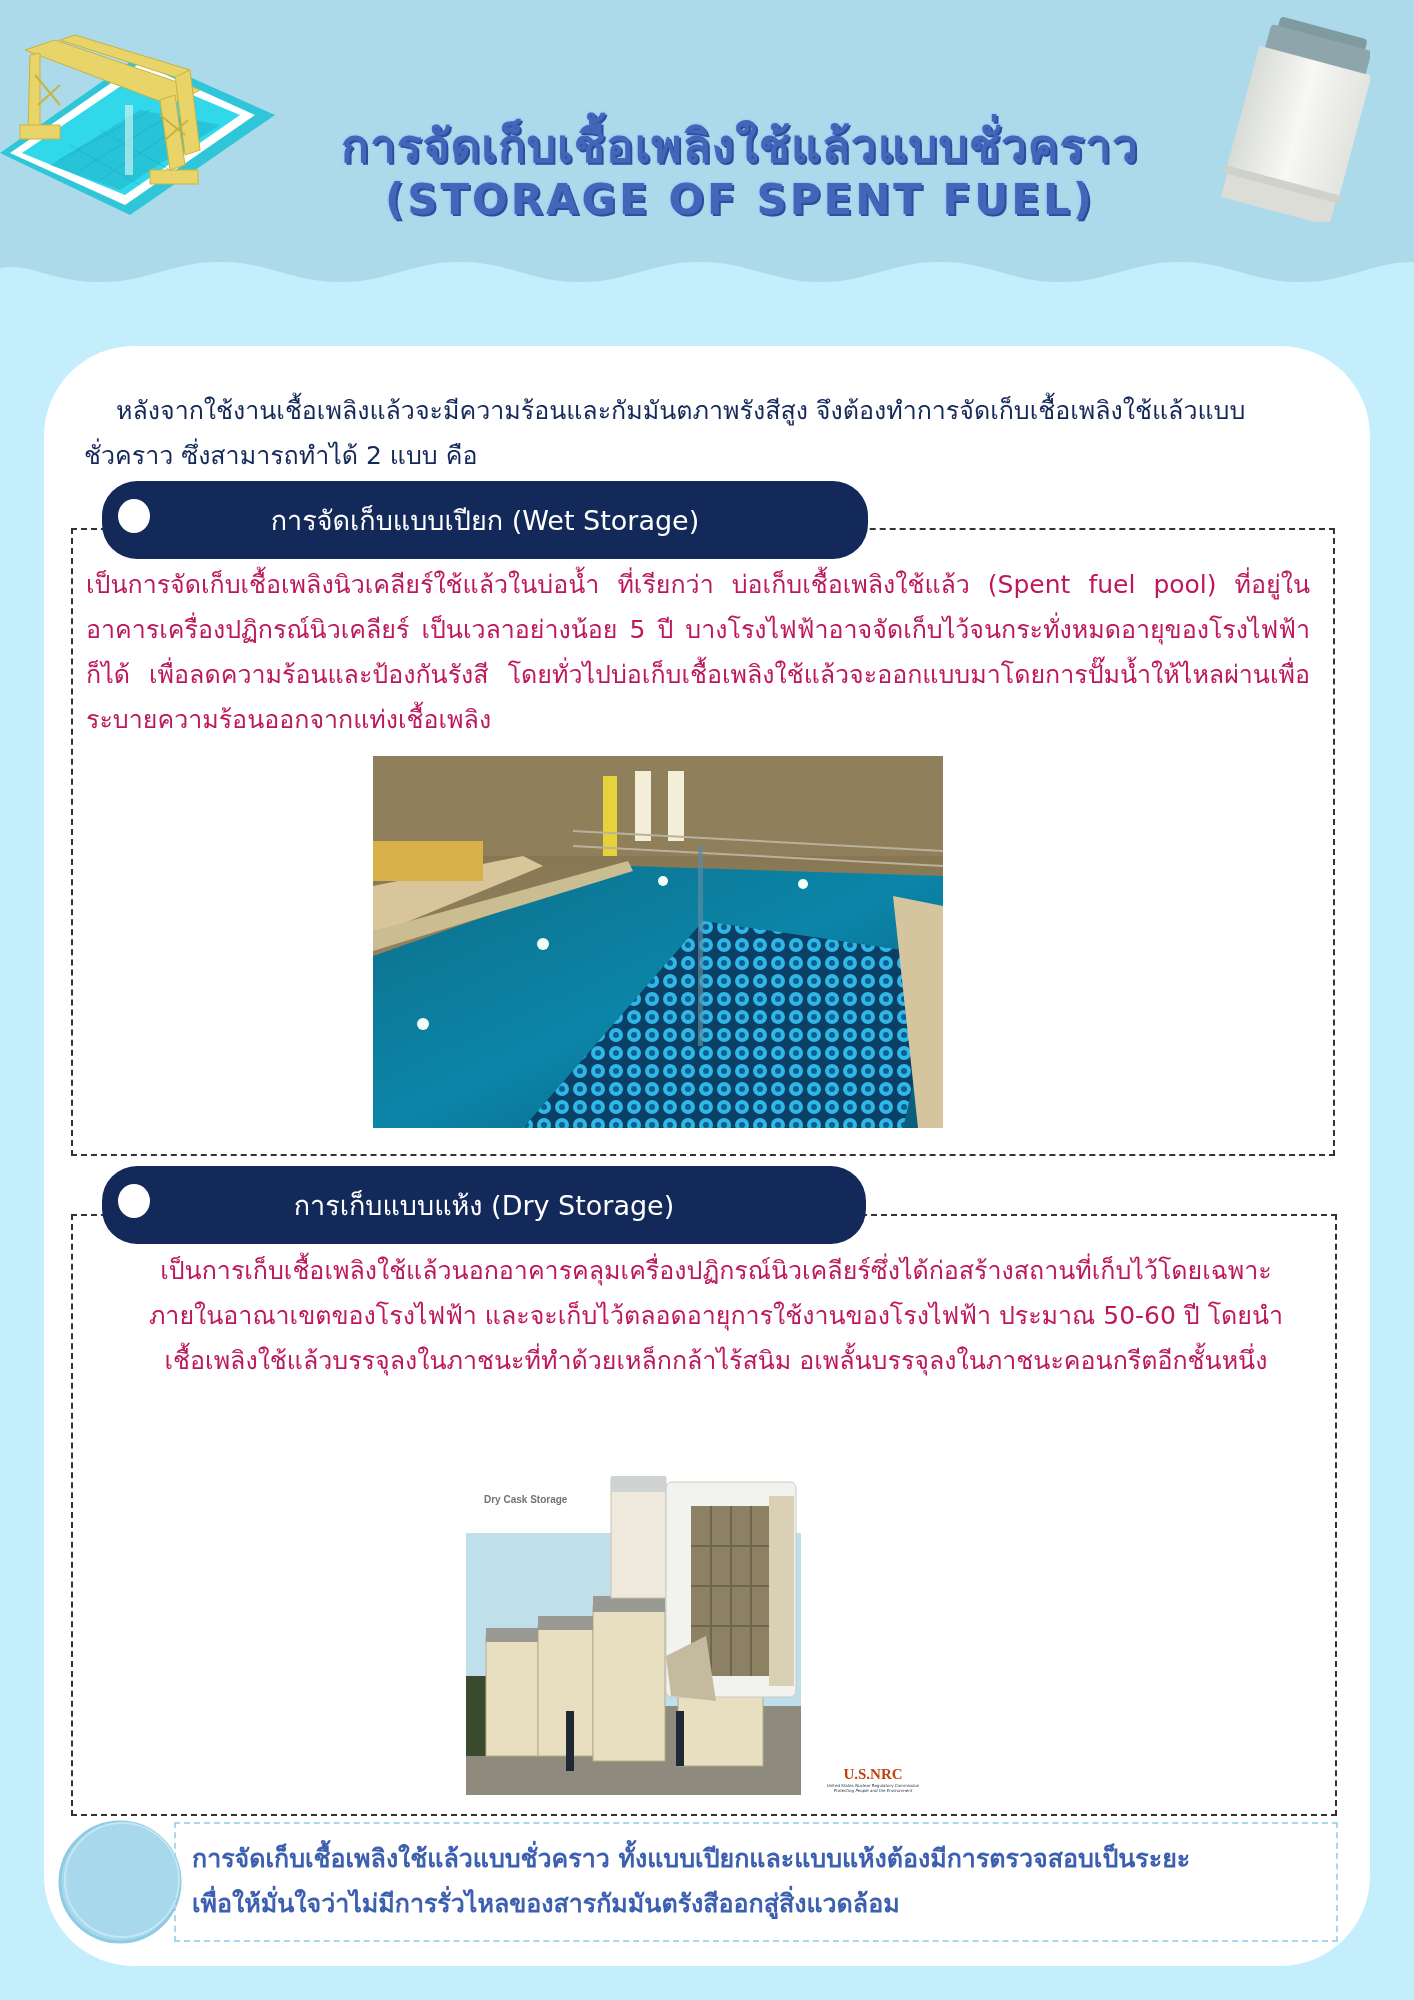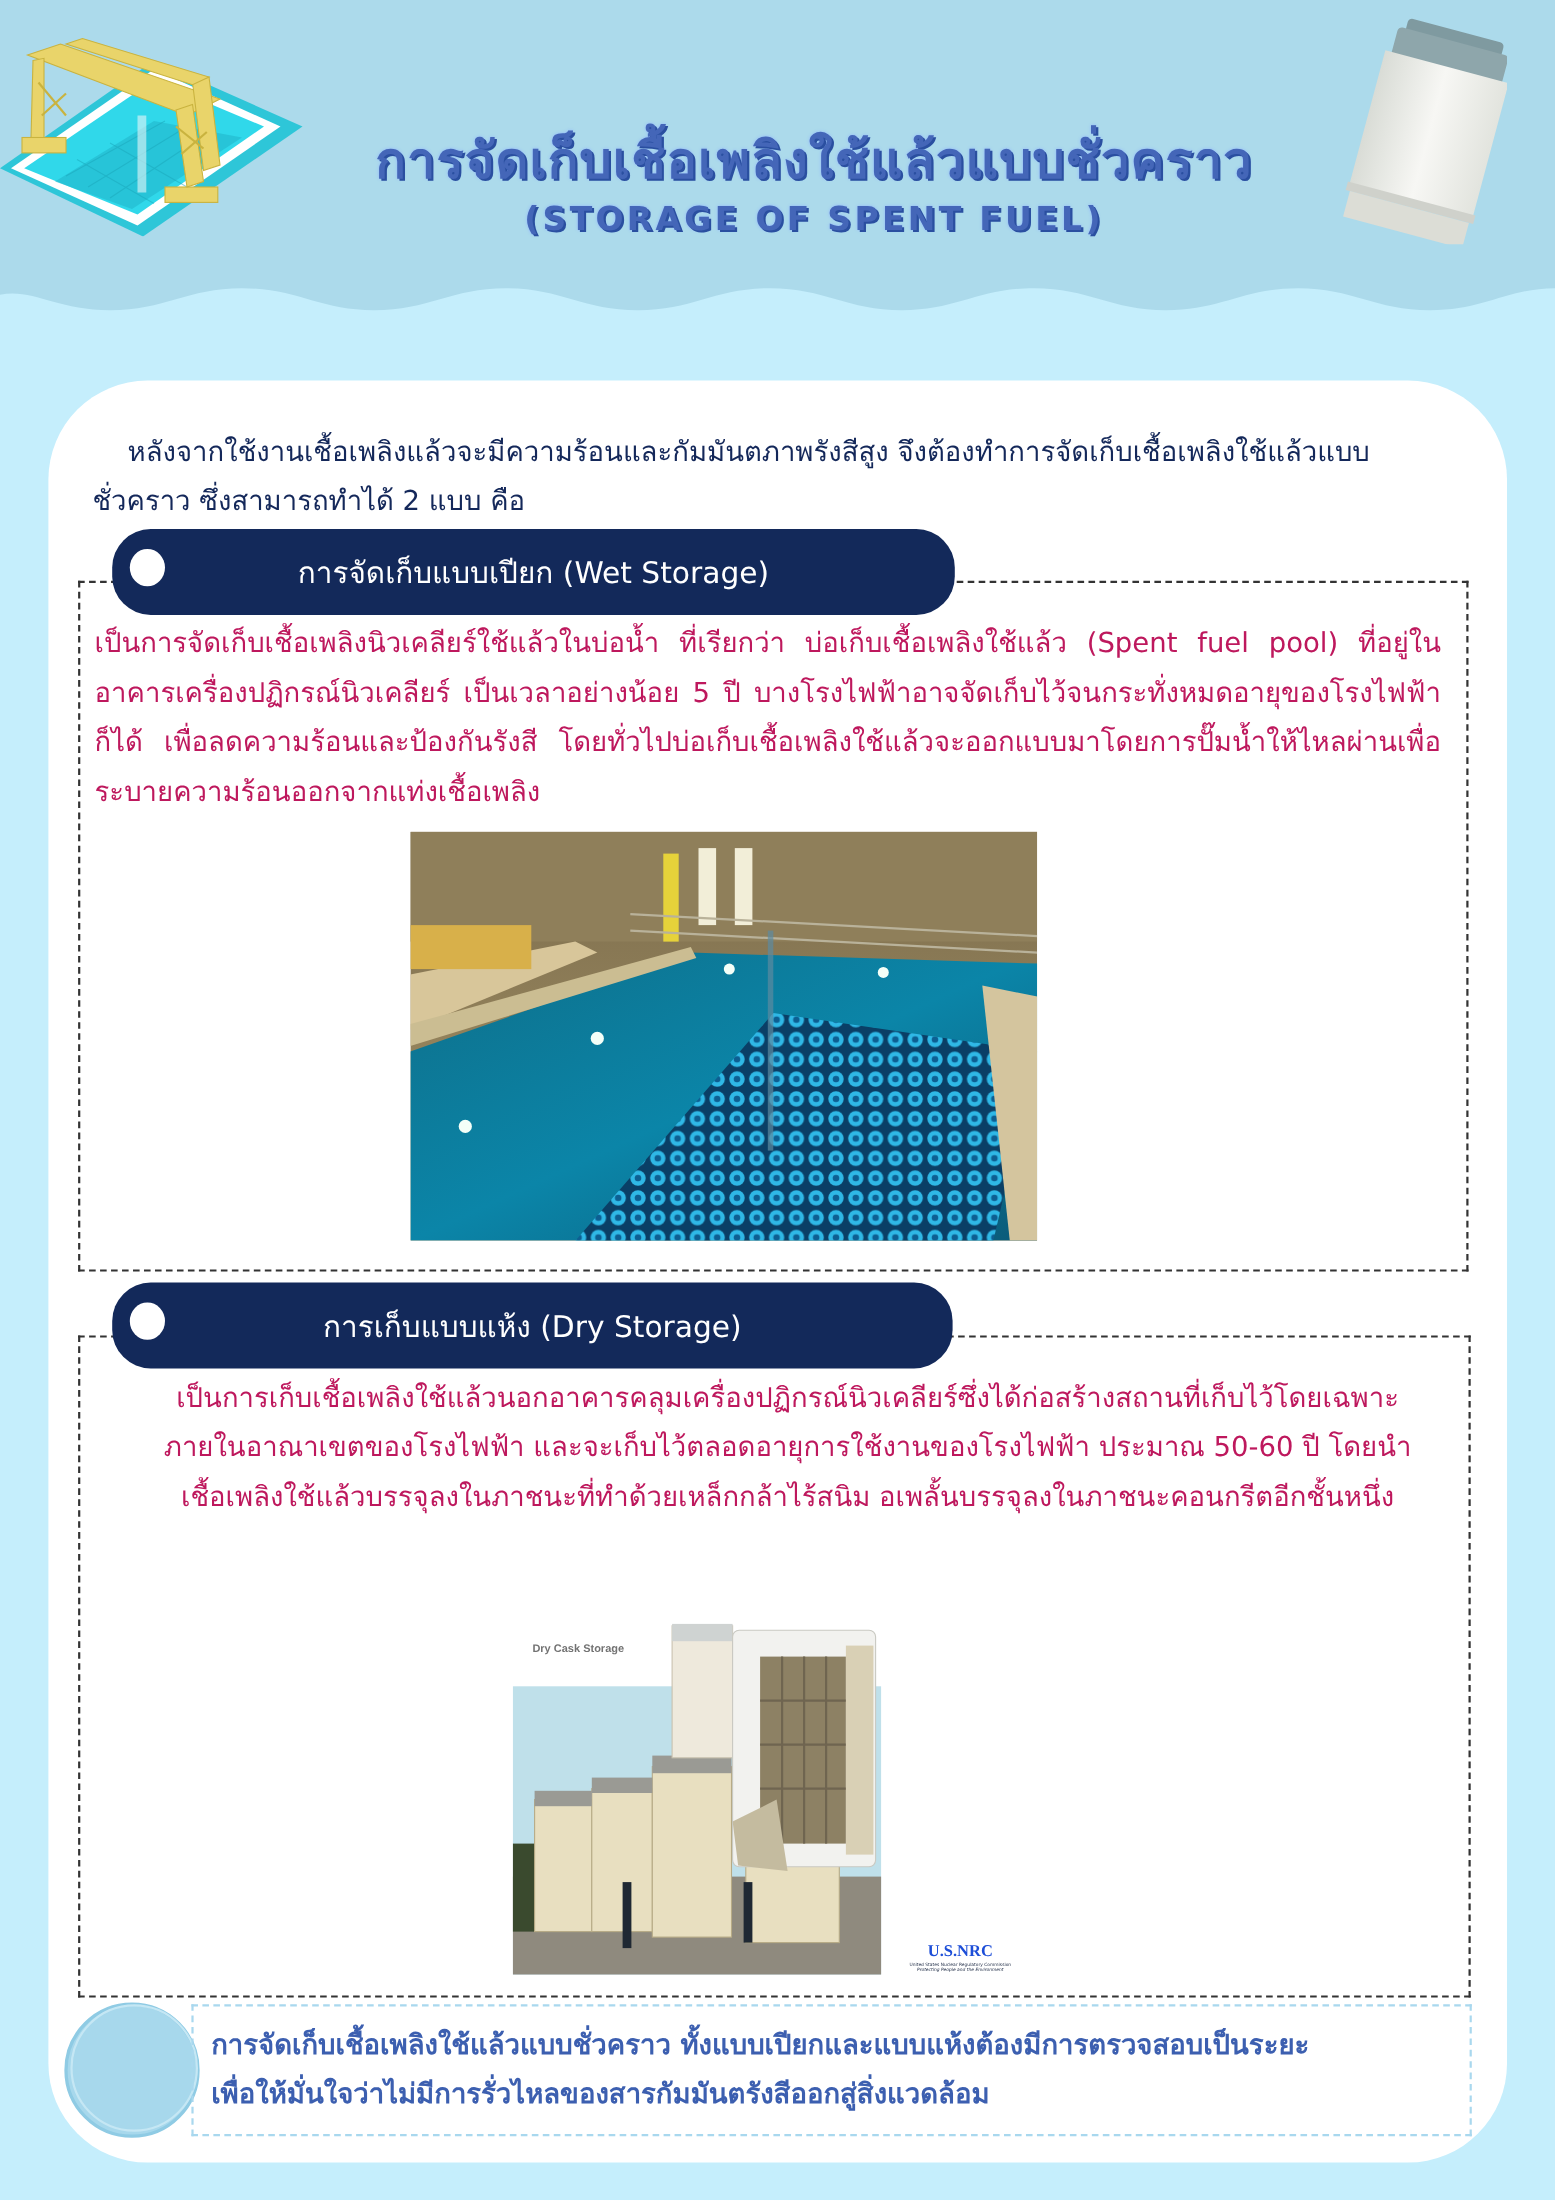--- a/index.html
+++ b/index.html
@@ -15,21 +15,21 @@
   }
   .header svg.wave { position: absolute; left: 0; top: 0; }
   .title {
     position: absolute; left: 200px; top: 118px; width: 1080px;
     text-align: center; color: #4466b8;
     font-family: "DejaVu Sans", sans-serif; font-weight: bold;
     text-shadow: 2px 2px 0 #2a4fa0, 0 0 3px #8fb4ff;
     letter-spacing: 1px;
   }
   .title .l1 { font-size: 46px; line-height: 56px; display: block; }
-  .title .l2 { font-size: 30px; line-height: 52px; display: block; letter-spacing: 3px; }
+  .title .l2 { font-size: 42px; line-height: 52px; display: block; letter-spacing: 3px; }
   .crane-illus { position: absolute; left: 0; top: 15px; }
   .cask-illus { position: absolute; left: 1210px; top: 12px; }
 
   .card {
     position: absolute; left: 44px; top: 346px; width: 1326px; height: 1620px;
     background: #ffffff; border-radius: 90px;
   }
   .intro {
     position: absolute; left: 84px; top: 388px; width: 1250px;
     font-size: 25px; line-height: 45px; color: #14285a;
@@ -213,21 +213,21 @@
         <line x1="265" y1="30" x2="265" y2="200"></line>
         <line x1="285" y1="30" x2="285" y2="200"></line>
       <line x1="225" y1="70" x2="303" y2="70"></line>
         <line x1="225" y1="110" x2="303" y2="110"></line>
         <line x1="225" y1="150" x2="303" y2="150"></line>
     </g>
     <rect x="303" y="20" width="25" height="190" fill="#d9d0b5"></rect>
     <polygon points="200,180 240,160 250,225 205,220" fill="#c4bb9f"></polygon>
   </svg>
   <div style="position:absolute; left:352px; top:290px; width:110px; text-align:center;">
-    <div style="font-family:'Liberation Serif', serif; font-size:15px; color:#1d4ed8; font-weight:bold;">U.S.NRC</div>
+    <div style="font-family:'Liberation Serif', serif; font-size:15px; color:#c2410c; font-weight:bold;">U.S.NRC</div>
     <div style="font-size:4px; color:#1d2a44; line-height:5px;">United States Nuclear Regulatory Commission</div>
     <div style="font-size:4px; font-style:italic; color:#1d2a44; line-height:5px;">Protecting People and the Environment</div>
   </div>
 </div>
 
 <svg class="scribble" width="130" height="130" viewBox="0 0 130 130">
   <circle cx="64" cy="64" r="60" fill="#a7d8ec"></circle>
   <circle cx="64" cy="64" r="60" fill="none" stroke="#8fcbe4" stroke-width="3"></circle>
   <circle cx="66" cy="62" r="57" fill="none" stroke="#c5e7f4" stroke-width="2"></circle>
 </svg>

